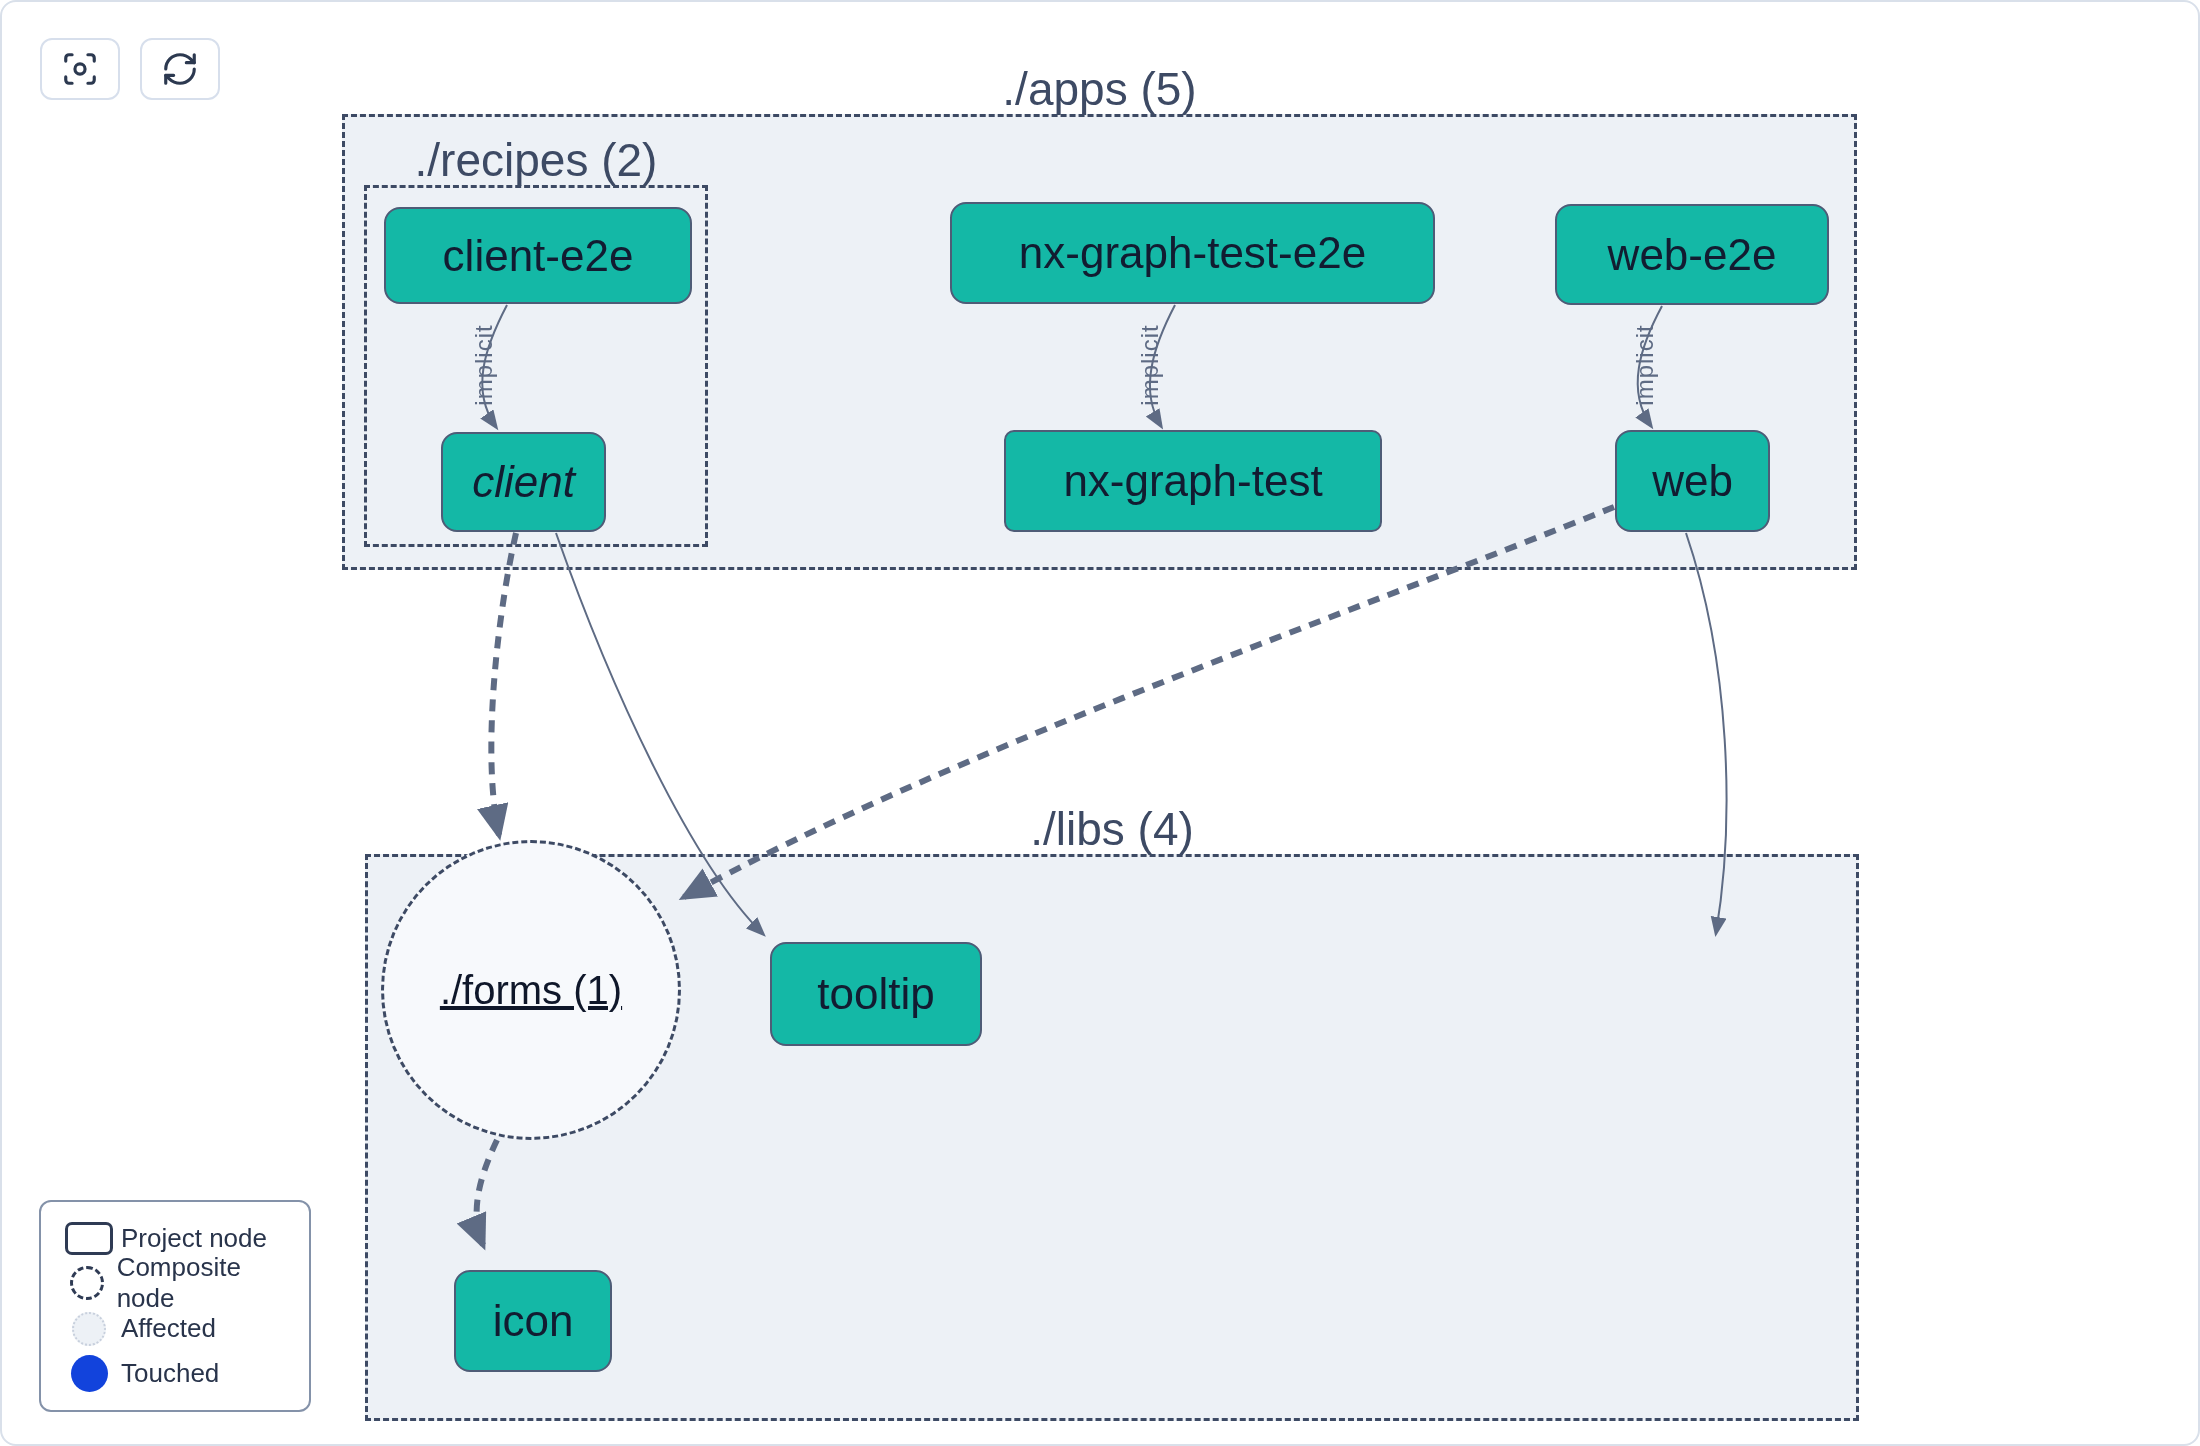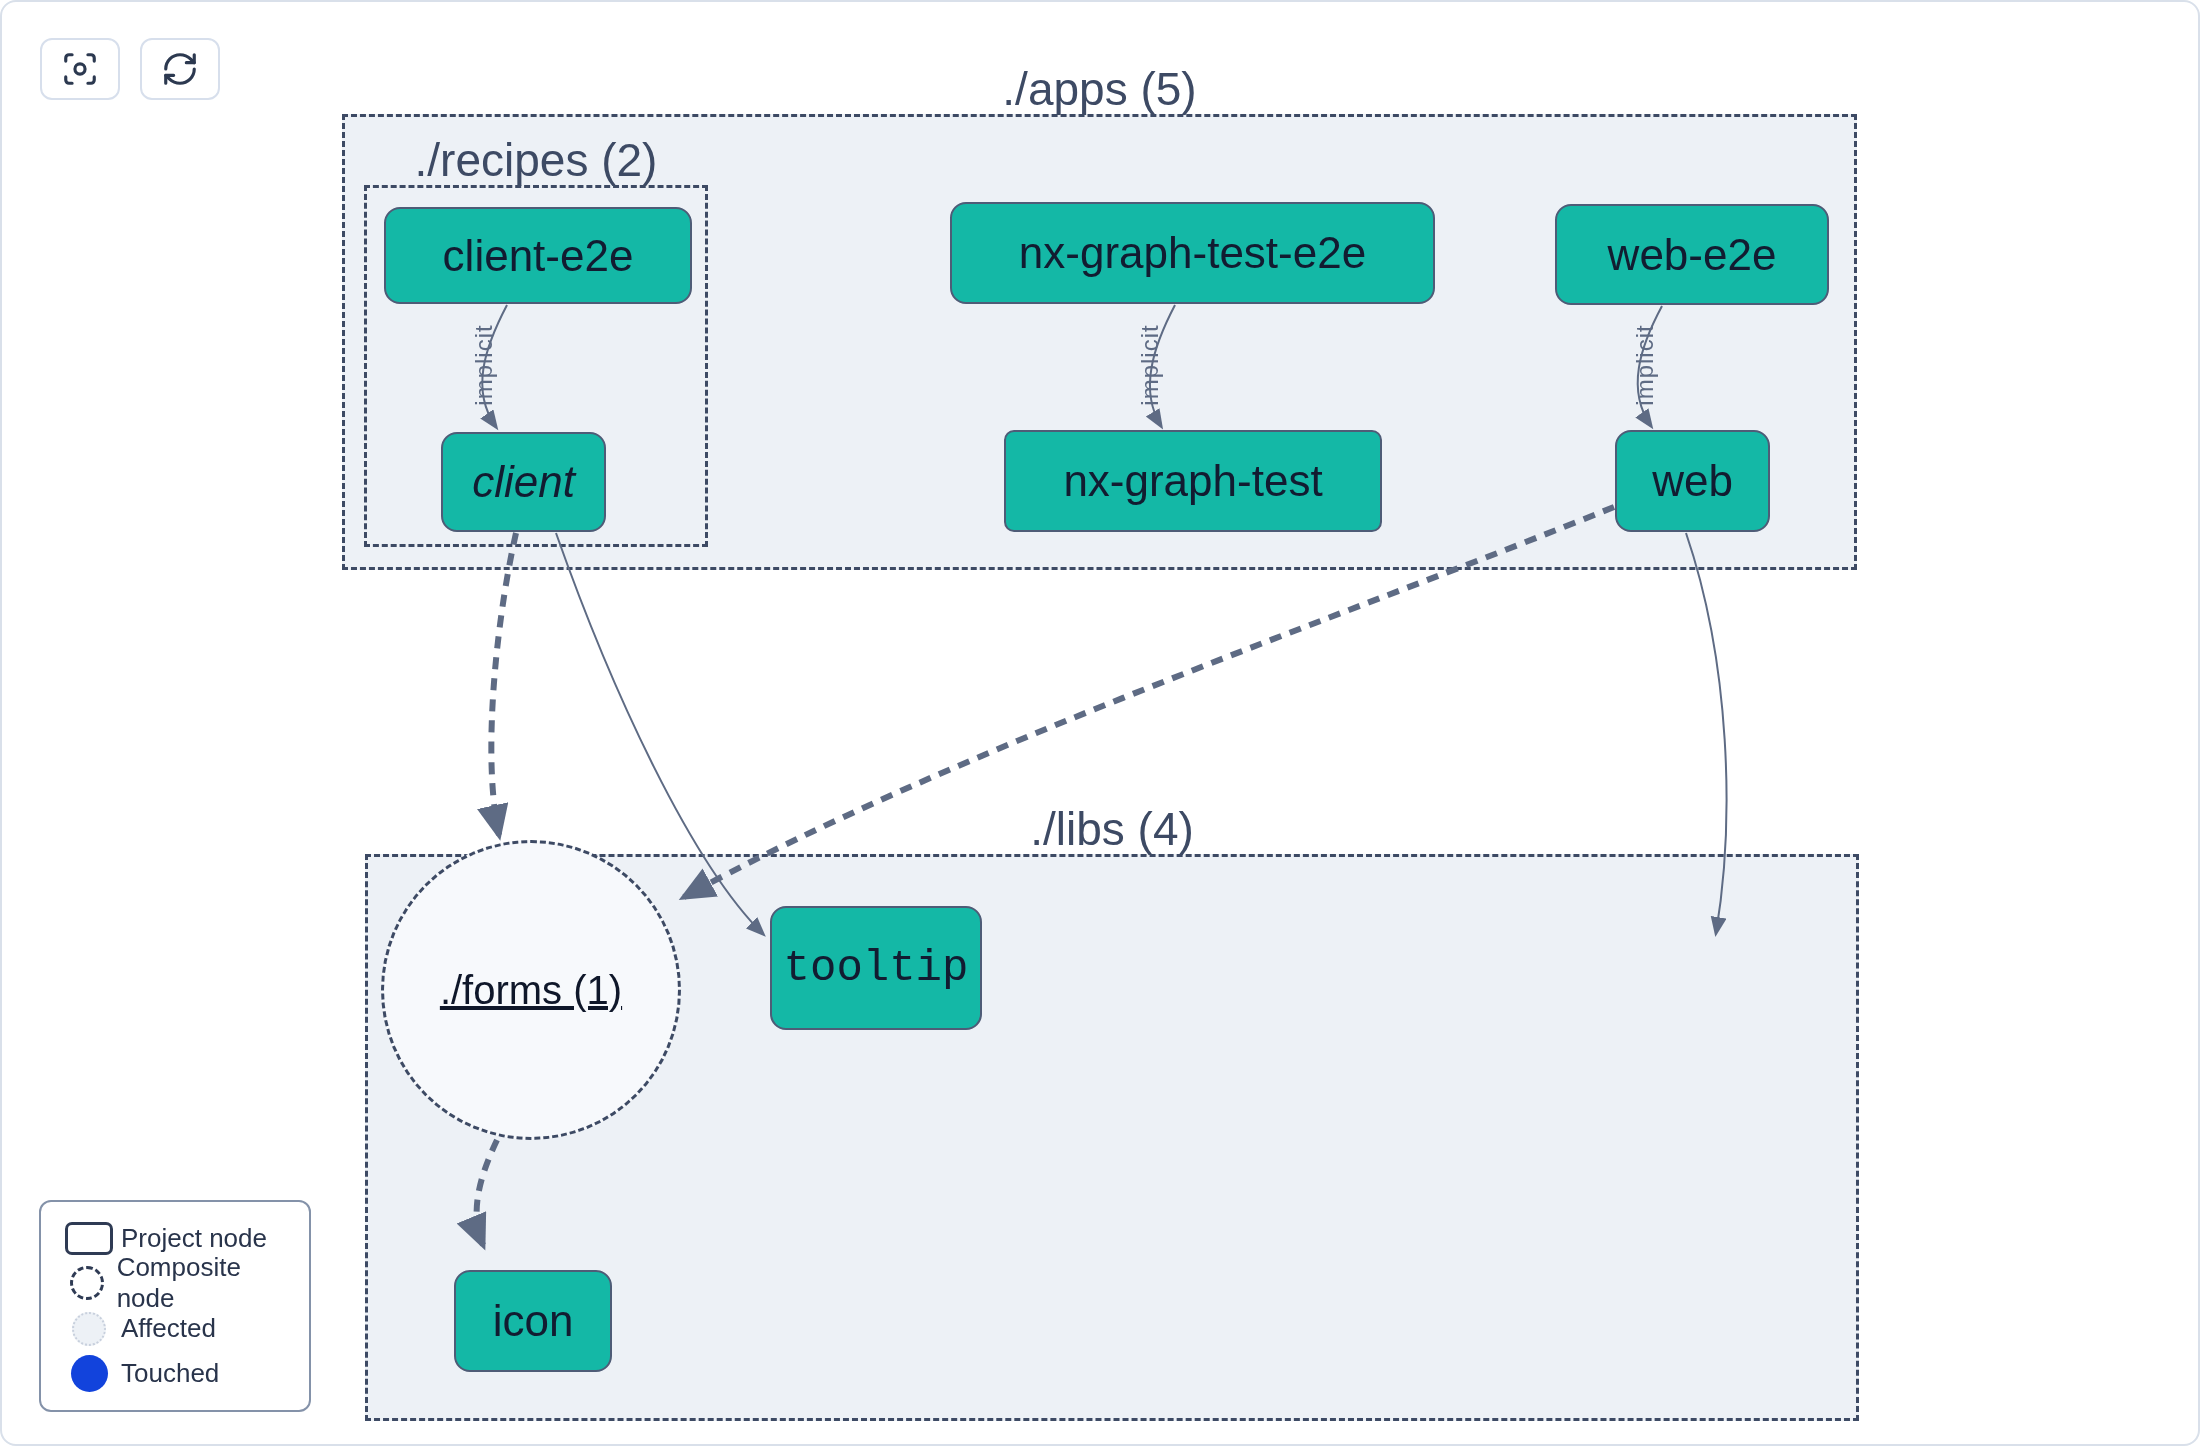--- a/index.html
+++ b/index.html
@@ -174,21 +174,21 @@
   <div class="edge-label" style="left:1148px; top:363px;">implicit</div>
   <div class="edge-label" style="left:1643px; top:363px;">implicit</div>
 
   <div class="node" style="left:382px; top:205px; width:308px; height:97px;">client-e2e</div>
   <div class="node" style="left:439px; top:430px; width:165px; height:100px;font-style:italic;">client</div>
   <div class="node" style="left:948px; top:200px; width:485px; height:102px;">nx-graph-test-e2e</div>
   <div class="node" style="left:1002px; top:428px; width:378px; height:102px;border-radius:10px;">nx-graph-test</div>
   <div class="node" style="left:1553px; top:202px; width:274px; height:101px;">web-e2e</div>
   <div class="node" style="left:1613px; top:428px; width:155px; height:102px;">web</div>
   <div class="composite" style="left:379px; top:838px; width:300px; height:300px;">./forms (1)</div>
-  <div class="node" style="left:768px; top:904px; width:212px; height:124px;font-family:Liberation Mono, monospace;">tooltip</div>
+  <div class="node" style="left:768px; top:940px; width:212px; height:104px;">tooltip</div>
   <div class="node" style="left:452px; top:1268px; width:158px; height:102px;">icon</div>
 
   <div class="legend">
     <div class="legend-row">
       <div class="legend-swatch-box">
           <div class="sw-project"></div>
         </div>
       <div class="legend-label">Project node</div>
     </div>
     <div class="legend-row">

